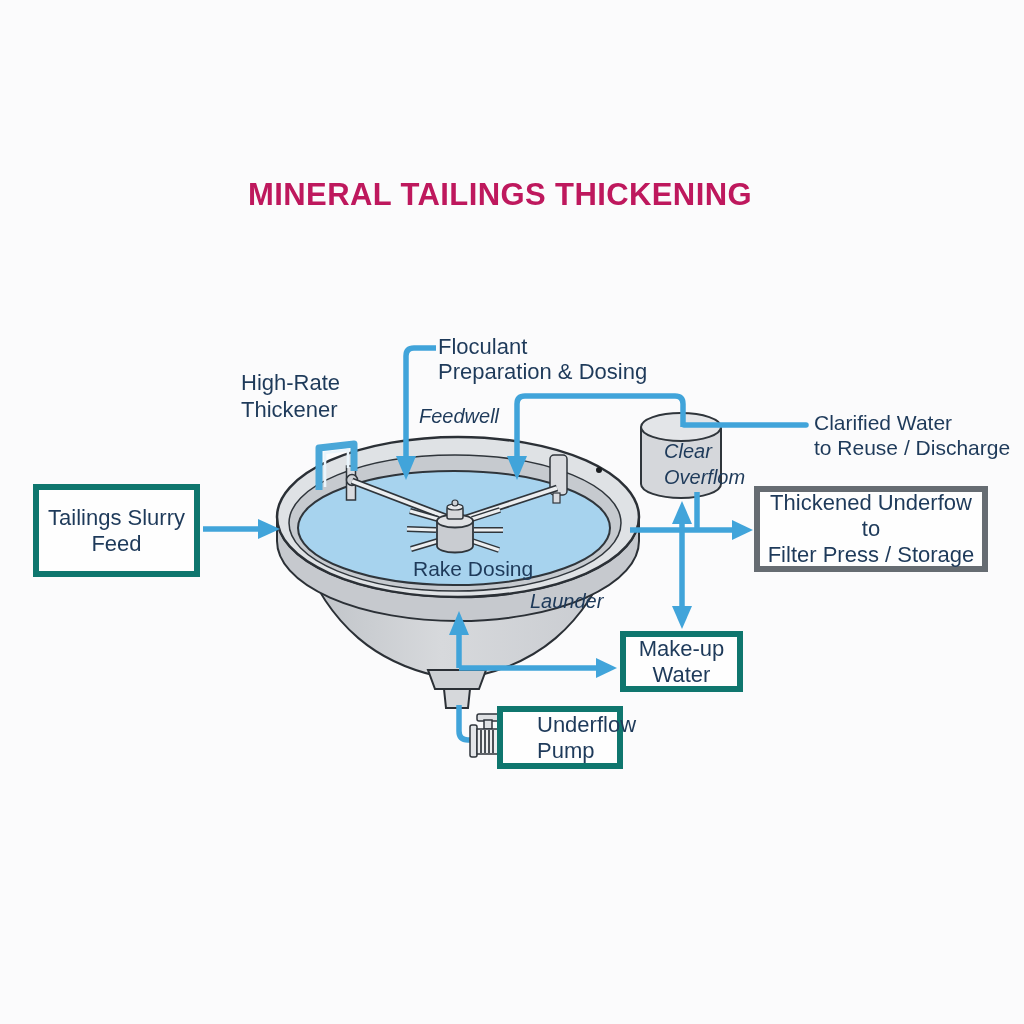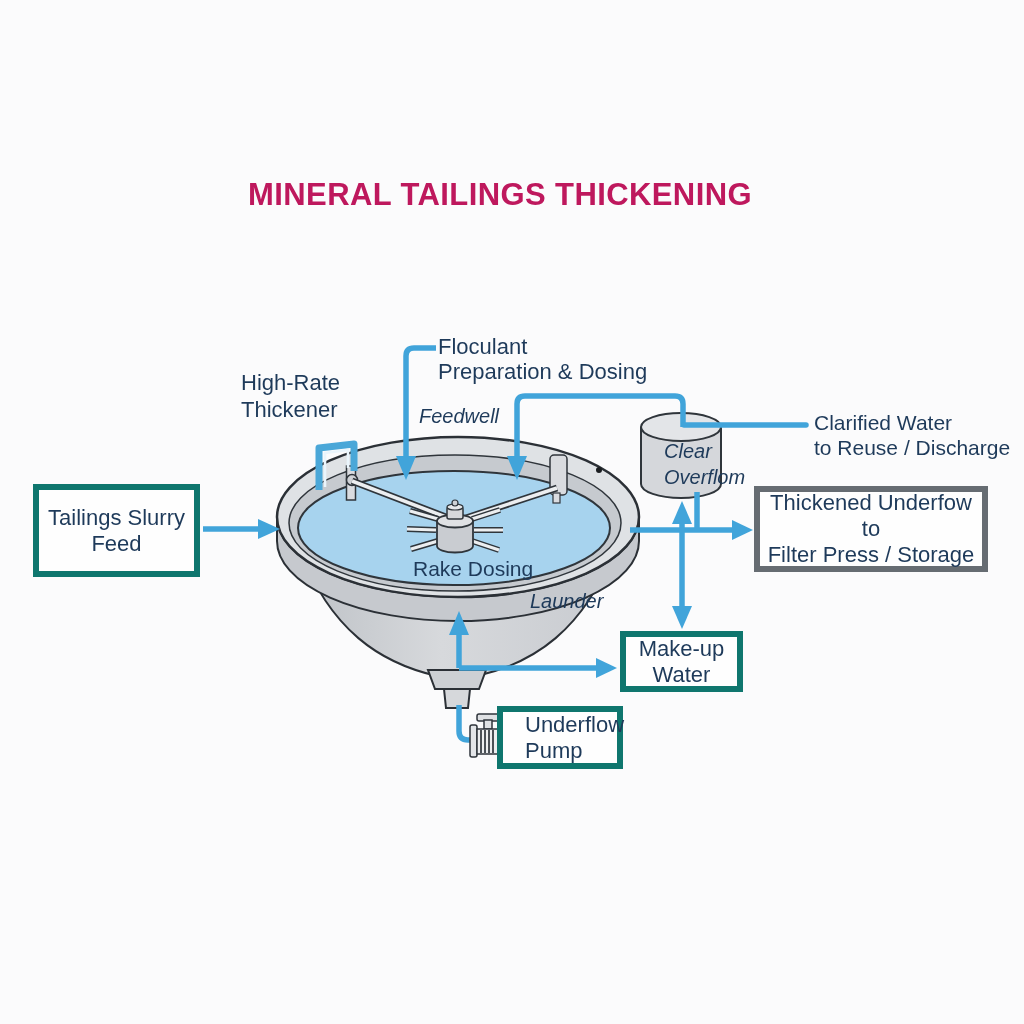--- a/index.html
+++ b/index.html
@@ -5,21 +5,21 @@
   html,body{margin:0;padding:0;background:#fbfbfc;width:1024px;height:1024px;overflow:hidden;}
   .canvas{position:relative;width:1024px;height:1024px;font-family:"Liberation Sans","DejaVu Sans",sans-serif;}
   .art{position:absolute;left:0;top:0;}
   .title{position:absolute;left:90px;top:176px;width:820px;text-align:center;
          color:#be185d;font-weight:700;font-size:31px;line-height:38px;letter-spacing:.4px;}
   .lbl{position:absolute;color:#1e3a5a;font-size:21px;line-height:25px;white-space:pre-line;}
   .node-box{position:absolute;background:#fefefe;border:6px solid #0f766e;color:#1e3a5a;
             display:flex;align-items:center;justify-content:center;text-align:center;
             font-size:22px;line-height:26px;white-space:pre-line;box-sizing:border-box;}
   .border-light{border-color:#666c72;}
-  .left-text{justify-content:flex-start;text-align:left;padding-left:22px;}
+  .left-text{justify-content:flex-start;text-align:left;padding-left:34px;}
   .lbl-center{text-align:left;}
   .sm{font-size:20px;font-style:italic;}
 </style>
 </head>
 <body>
 
 <div class="canvas">
 
   <svg class="art" width="1024" height="1024" viewBox="0 0 1024 1024">
     <defs>

